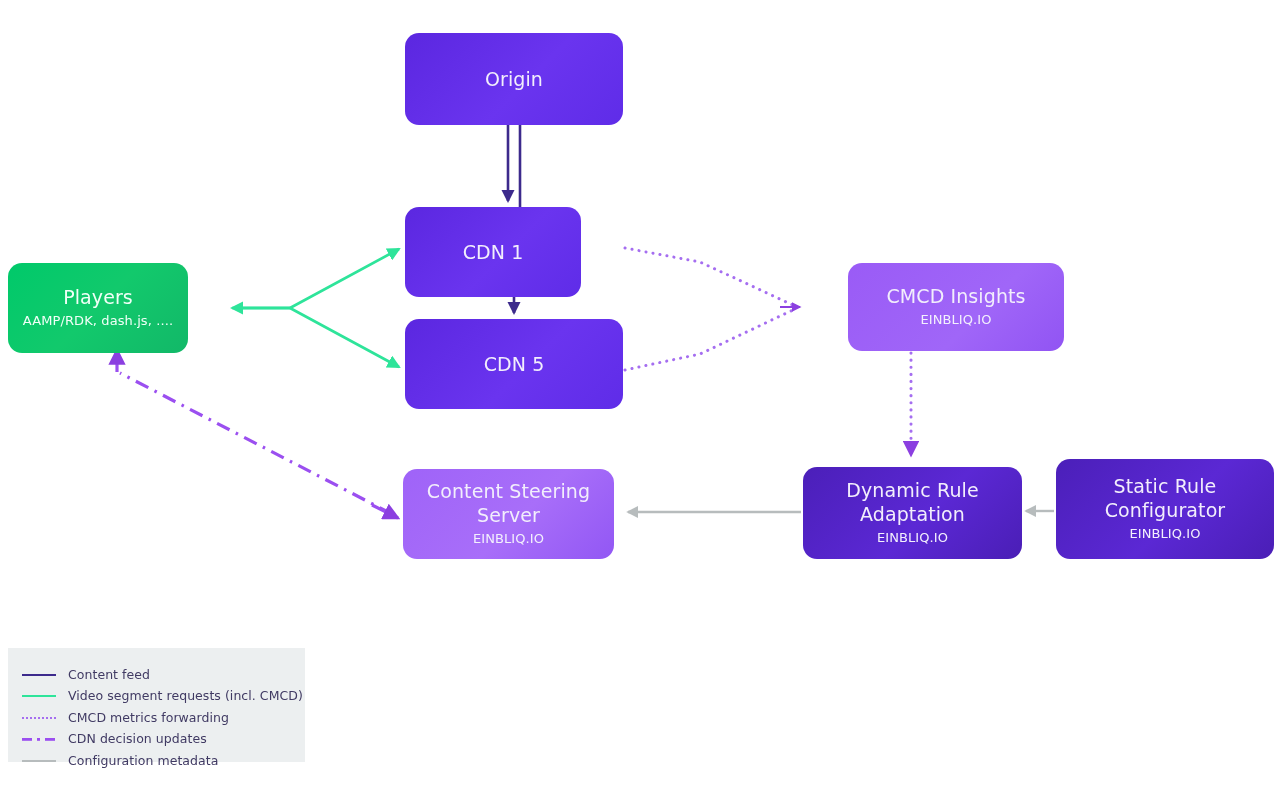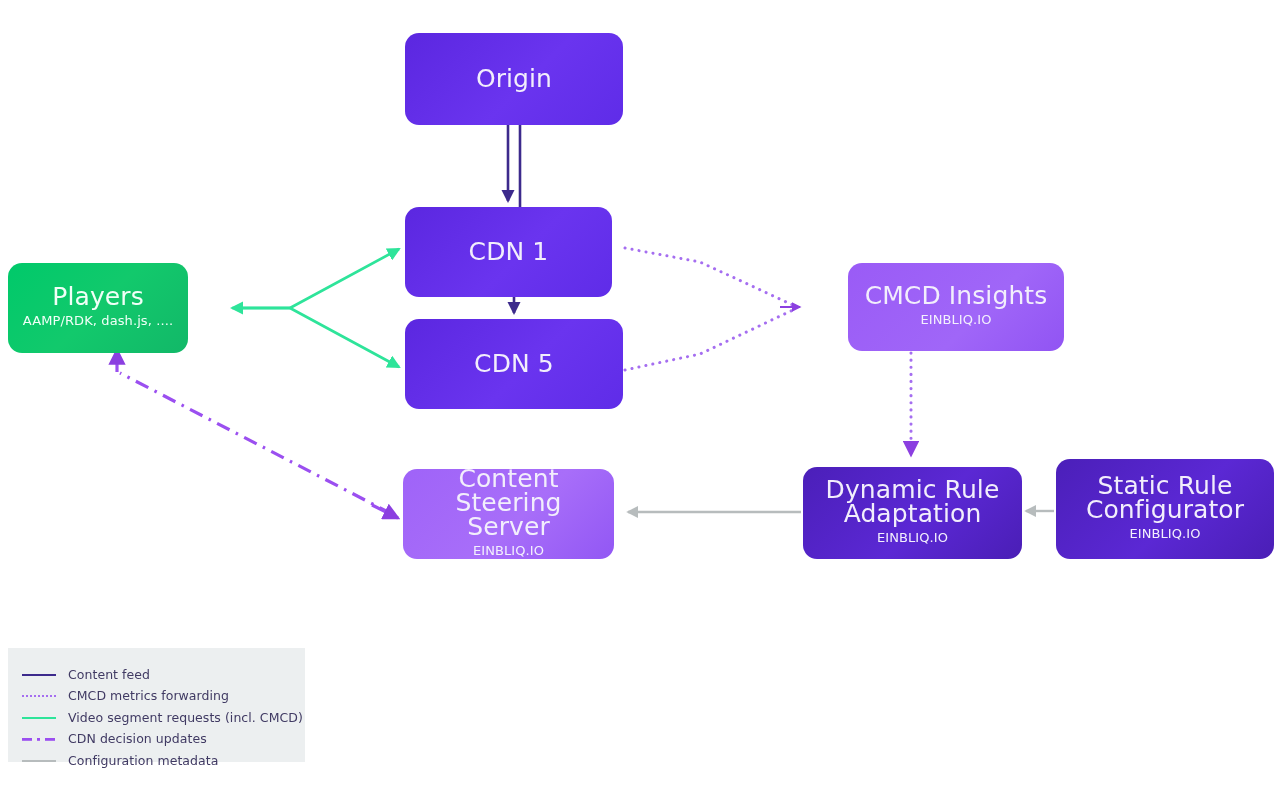--- a/index.html
+++ b/index.html
@@ -41,21 +41,21 @@
     display: flex;
     flex-direction: column;
     align-items: center;
     justify-content: center;
     text-align: center;
     color: #ffffff;
     z-index: 3;
     padding: 4px 10px;
   }
   .node .title {
-    font-size: 25px;
+    font-size: 19px;
     line-height: 24px;
     font-weight: 400;
     letter-spacing: 0.1px;
     color: #f2eefc;
   }
   .node .subtitle {
     font-size: 13px;
     line-height: 20px;
     font-weight: 400;
     letter-spacing: 0.1px;
@@ -63,21 +63,21 @@
     color: #f3f0fd;
   }
   .node.green .title,
   .node.green .subtitle { color: #f0fff7; }
 
   .node-origin {
     left: 405px; top: 33px; width: 218px; height: 92px;
     background: linear-gradient(135deg, #5b27e0 0%, #6a34ef 55%, #5f2ce8 100%);
   }
   .node-cdn1 {
-    left: 405px; top: 207px; width: 207px; height: 90px;
+    left: 405px; top: 207px; width: 176px; height: 90px;
     background: linear-gradient(135deg, #5b27e0 0%, #6a34ef 55%, #5f2ce8 100%);
   }
   .node-cdn2 {
     left: 405px; top: 319px; width: 218px; height: 90px;
     background: linear-gradient(135deg, #5b27e0 0%, #6a34ef 55%, #5f2ce8 100%);
   }
   .node-players {
     left: 8px; top: 263px; width: 180px; height: 90px;
     background: linear-gradient(135deg, #00c96a 0%, #12c96c 50%, #12b868 100%);
   }
@@ -243,30 +243,30 @@
   </div>
 
   <div id="legend">
 
     <div class="legend-row">
       <span class="legend-swatch sw-solid-indigo"></span>
       <span class="legend-label">Content feed</span>
     </div>
 
     <div class="legend-row">
+      <span class="legend-swatch sw-solid-green"></span>
+      <span class="legend-label">Video segment requests (incl. CMCD)</span>
+    </div>
+
+    <div class="legend-row">
       <span class="legend-swatch sw-dotted"></span>
       <span class="legend-label">CMCD metrics forwarding</span>
     </div>
 
     <div class="legend-row">
-      <span class="legend-swatch sw-solid-green"></span>
-      <span class="legend-label">Video segment requests (incl. CMCD)</span>
-    </div>
-
-    <div class="legend-row">
       <span class="legend-swatch sw-dashdot"></span>
       <span class="legend-label">CDN decision updates</span>
     </div>
 
     <div class="legend-row">
       <span class="legend-swatch sw-solid-gray"></span>
       <span class="legend-label">Configuration metadata</span>
     </div>
 
   </div>

